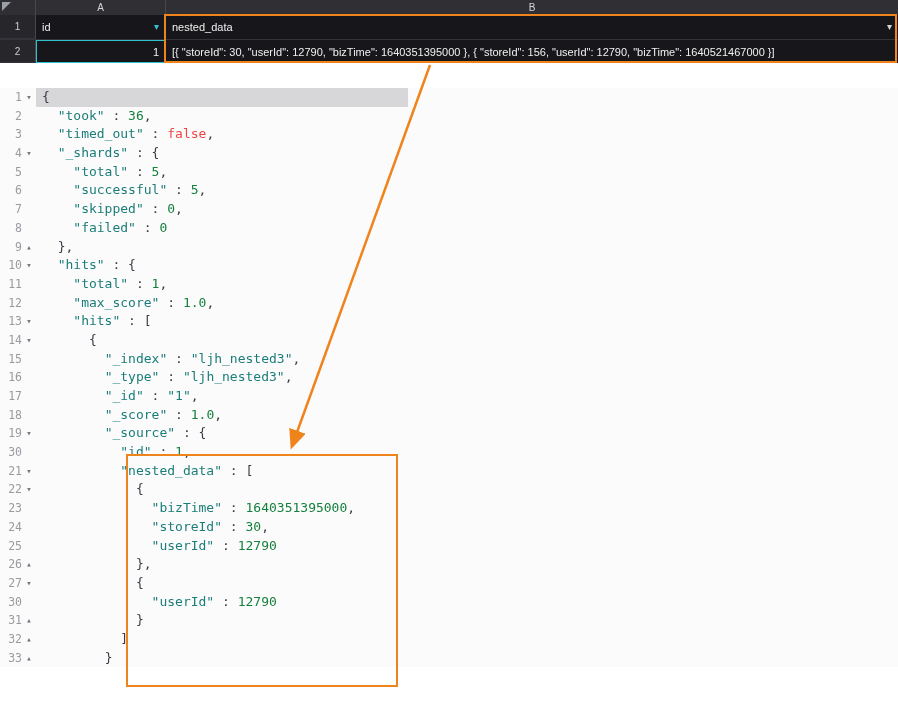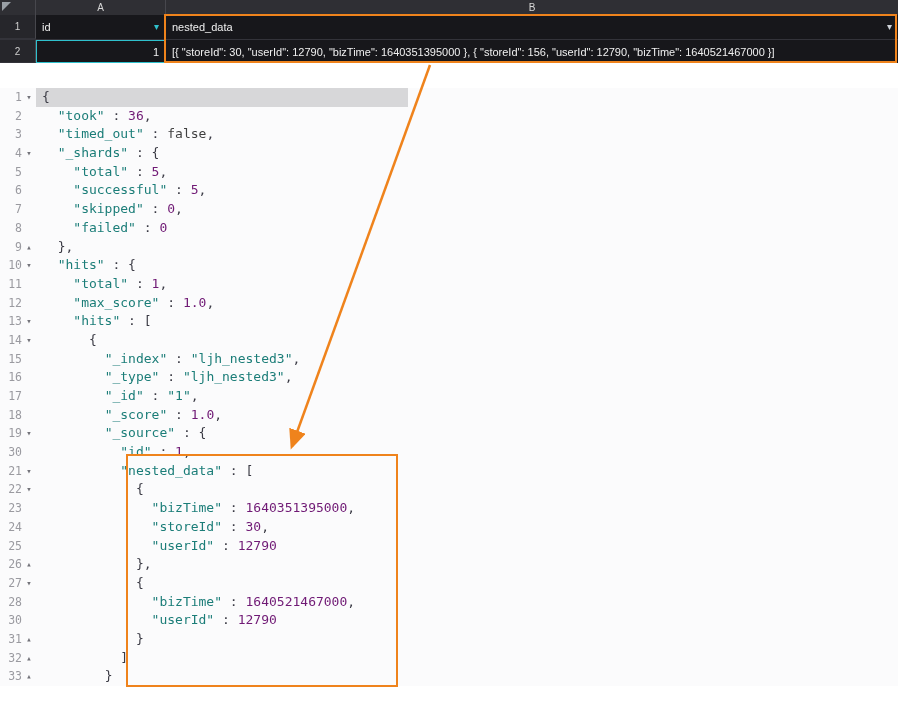--- a/index.html
+++ b/index.html
@@ -65,22 +65,22 @@
   }
   .code-line { display:flex; height:18.7px; line-height:18.7px; }
   .gutter { width:36px; display:flex; flex-shrink:0; }
   .lnum { width:22px; text-align:right; color:#9a9aa0; font-size:11.5px; }
   .fold { width:14px; text-align:center; color:#73737a; font-size:9px; }
   .code { padding-left:6px; white-space:pre; color:#3a3a44; }
   .code-line.selected .code { background:#d7d7d9; width:372px; }
   .t-p { color:#3a3a44; }
   .t-k { color:#1b7d78; }
   .t-s { color:#1b7d78; }
-  .t-n { color:#701a75; }
-  .t-b { color:#404040;margin-top:36px; }
+  .t-n { color:#15803d; }
+  .t-b { color:#ef4444;margin-top:36px; }
 </style>
 </head>
 <body>
 
 <div class="screen">
 
   <div class="grid">
     <div class="grid-header">
       <div class="corner">
         <div class="tri"></div>
@@ -297,27 +297,20 @@
             <span class="fold">▴</span>
           </span>
           <span class="code">            <span class="t-p">},</span></span>
         </div>
         <div class="code-line">
           <span class="gutter">
             <span class="lnum">27</span>
             <span class="fold">▾</span>
           </span>
           <span class="code">            <span class="t-p">{</span></span>
-        </div>
-        <div class="code-line">
-          <span class="gutter">
-            <span class="lnum">28</span>
-            <span class="fold"></span>
-          </span>
-          <span class="code">              <span class="t-k">"bizTime"</span><span class="t-p"> : </span><span class="t-n">1640521467000</span><span class="t-p">,</span></span>
         </div>
         <div class="code-line">
           <span class="gutter">
             <span class="lnum">30</span>
             <span class="fold"></span>
           </span>
           <span class="code">              <span class="t-k">"userId"</span><span class="t-p"> : </span><span class="t-n">12790</span></span>
         </div>
         <div class="code-line">
           <span class="gutter">

